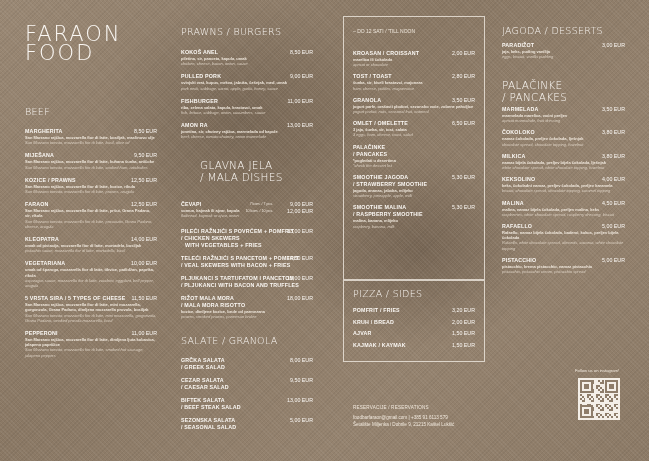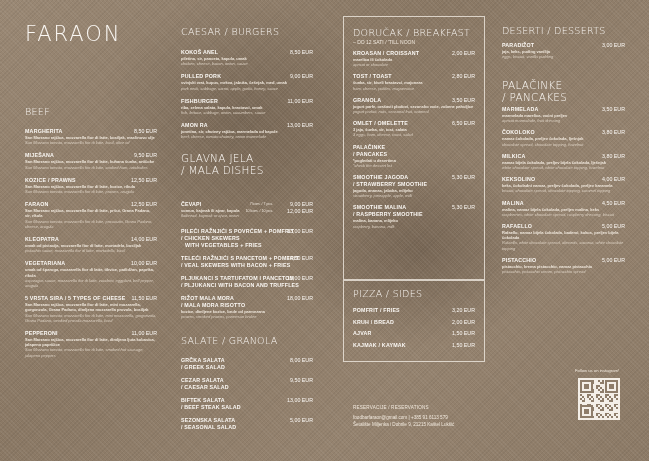--- a/index.html
+++ b/index.html
@@ -49,20 +49,21 @@
   .footer-label { font-size: 4.6px; color: #f1e9de; letter-spacing: 0.2px; }
   .footer-text { font-size: 4.6px; color: #f1e9de; line-height: 7px; }
 </style>
 </head>
 <body>
 
 <div class="grain"></div>
 
 <div class="logo">
   <div>FARAON</div>
+  <div>FOOD</div>
 </div>
 
 <div class="col" style="left:25px; width:132px;">
   <div class="sec-title" style="position:absolute; top:106px;">BEEF</div>
   <div id="pizza-list" style="position:absolute; top:128px; width:132px;">
       <div class="item" style="margin-bottom: 7px;">
         <div class="iname">MARGHERITA</div>
         <div class="d1">San Marzano rajčica, mozzarella fior di latte, bosiljak, maslinovo ulje</div>
         <div class="d2">San Marzano tomato, mozzarella fior di latte, basil, olive oil</div>
         <div class="price">8,50 EUR</div>
@@ -106,21 +107,21 @@
       <div class="item" style="margin-bottom: 7px;">
         <div class="iname">PEPPERONI</div>
         <div class="d1">San Marzano rajčica, mozzarella fior di latte, dimljena ljuta kobasica, jalapeno papričice</div>
         <div class="d2">San Marzano tomato, mozzarella fior di latte, smoked hot sausage, jalapeno peppers</div>
         <div class="price">11,00 EUR</div>
       </div>
     </div>
 </div>
 
 <div class="col" style="left:181px; width:132px;">
-  <div class="sec-title" style="position:absolute; top:26px;">CAESAR / BURGERS</div>
+  <div class="sec-title" style="position:absolute; top:26px;">PRAWNS / BURGERS</div>
   <div id="burger-list" style="position:absolute; top:49px; width:132px;">
       <div class="item" style="margin-bottom: 7px;">
         <div class="iname">KOKOŠ ANEL</div>
         <div class="d1">piletina, sir, panceta, kapula, umak</div>
         <div class="d2">chicken, cheese, bacon, onion, sauce</div>
         <div class="price">8,50 EUR</div>
       </div>
       <div class="item" style="margin-bottom: 7px;">
         <div class="iname">PULLED PORK</div>
         <div class="d1">svinjski vrat, kupus, mrkva, jabuka, češnjak, med, umak</div>
@@ -134,21 +135,21 @@
         <div class="price">11,00 EUR</div>
       </div>
       <div class="item" style="margin-bottom: 7px;">
         <div class="iname">AMON RA</div>
         <div class="d1">junetina, sir, chutney rajčica, marmelada od kapule</div>
         <div class="d2">beef, cheese, tomato chutney, onion marmelade</div>
         <div class="price">13,00 EUR</div>
       </div>
     </div>
 
-  <div style="position:absolute; top:152px;">
+  <div style="position:absolute; top:159px;margin-left:19px;">
     <div class="sec-title big">GLAVNA JELA</div>
     <div class="sec-title big">/ MALA DISHES</div>
   </div>
 
   <div class="item" style="position:absolute; top:201px; width:132px;">
     <div class="iname">ČEVAPI</div>
     <div class="d1">somun, kajmak ili ajvar, kapula</div>
     <div class="d2">flatbread, kaymak or ajvar, onion</div>
     <div class="qty" style="right:40px; top:1px;">7 kom. / 7 pcs.</div>
     <div class="qty" style="right:40px; top:8px;">10 kom. / 10 pcs.</div>
@@ -202,21 +203,20 @@
         <div class="iname">SEZONSKA SALATA</div>
         <div class="iname">/ SEASONAL SALAD</div>
         <div class="price">5,00 EUR</div>
       </div>
     </div>
 </div>
 
 <div class="box" style="left:343px; top:16px; width:142px; height:264px;"></div>
 <div class="col" style="left:353px; width:122px;">
   <div style="position:absolute; top:27px;">
-    <div class="sec-title">DORUČAK / BREAKFAST</div>
     <div class="sub-title">– DO 12 SATI / 'TILL NOON</div>
   </div>
   <div id="breakfast-list" style="position:absolute; top:50px; width:122px;">
       <div class="item" style="margin-bottom: 6px;">
         <div class="iname">KROASAN / CROISSANT</div>
         <div class="d1">marelica ili čokolada</div>
         <div class="d2">apricot or chocolate</div>
         <div class="price">2,00 EUR</div>
       </div>
       <div class="item" style="margin-bottom: 6px;">
@@ -283,21 +283,21 @@
     </div>
 </div>
 
 <div style="position:absolute; left:353px; top:405px; width:150px;">
   <div class="footer-label">RESERVACIJE / RESERVATIONS</div>
   <div class="footer-text" style="margin-top:4px;">foodbarfaraon@gmail.com  |  +385 91 6113 579</div>
   <div class="footer-text">Šetalište Miljenka i Dobrile 9, 21215 Kaštel Lukšić</div>
 </div>
 
 <div class="col" style="left:502px; width:123px;">
-  <div class="sec-title" style="position:absolute; top:25px;">DESERTI / DESSERTS</div>
+  <div class="sec-title" style="position:absolute; top:25px;">JAGODA / DESSERTS</div>
   <div id="dessert-list" style="position:absolute; top:42px; width:123px;">
       <div class="item" style="margin-bottom: 6px;">
         <div class="iname">PARADIŽOT</div>
         <div class="d1">jaja, keks, puding vanilija</div>
         <div class="d2">eggs, biscuit, vanilla pudding</div>
         <div class="price">3,00 EUR</div>
       </div>
     </div>
   <div style="position:absolute; top:79px;">
     <div class="sec-title big">PALAČINKE</div>

